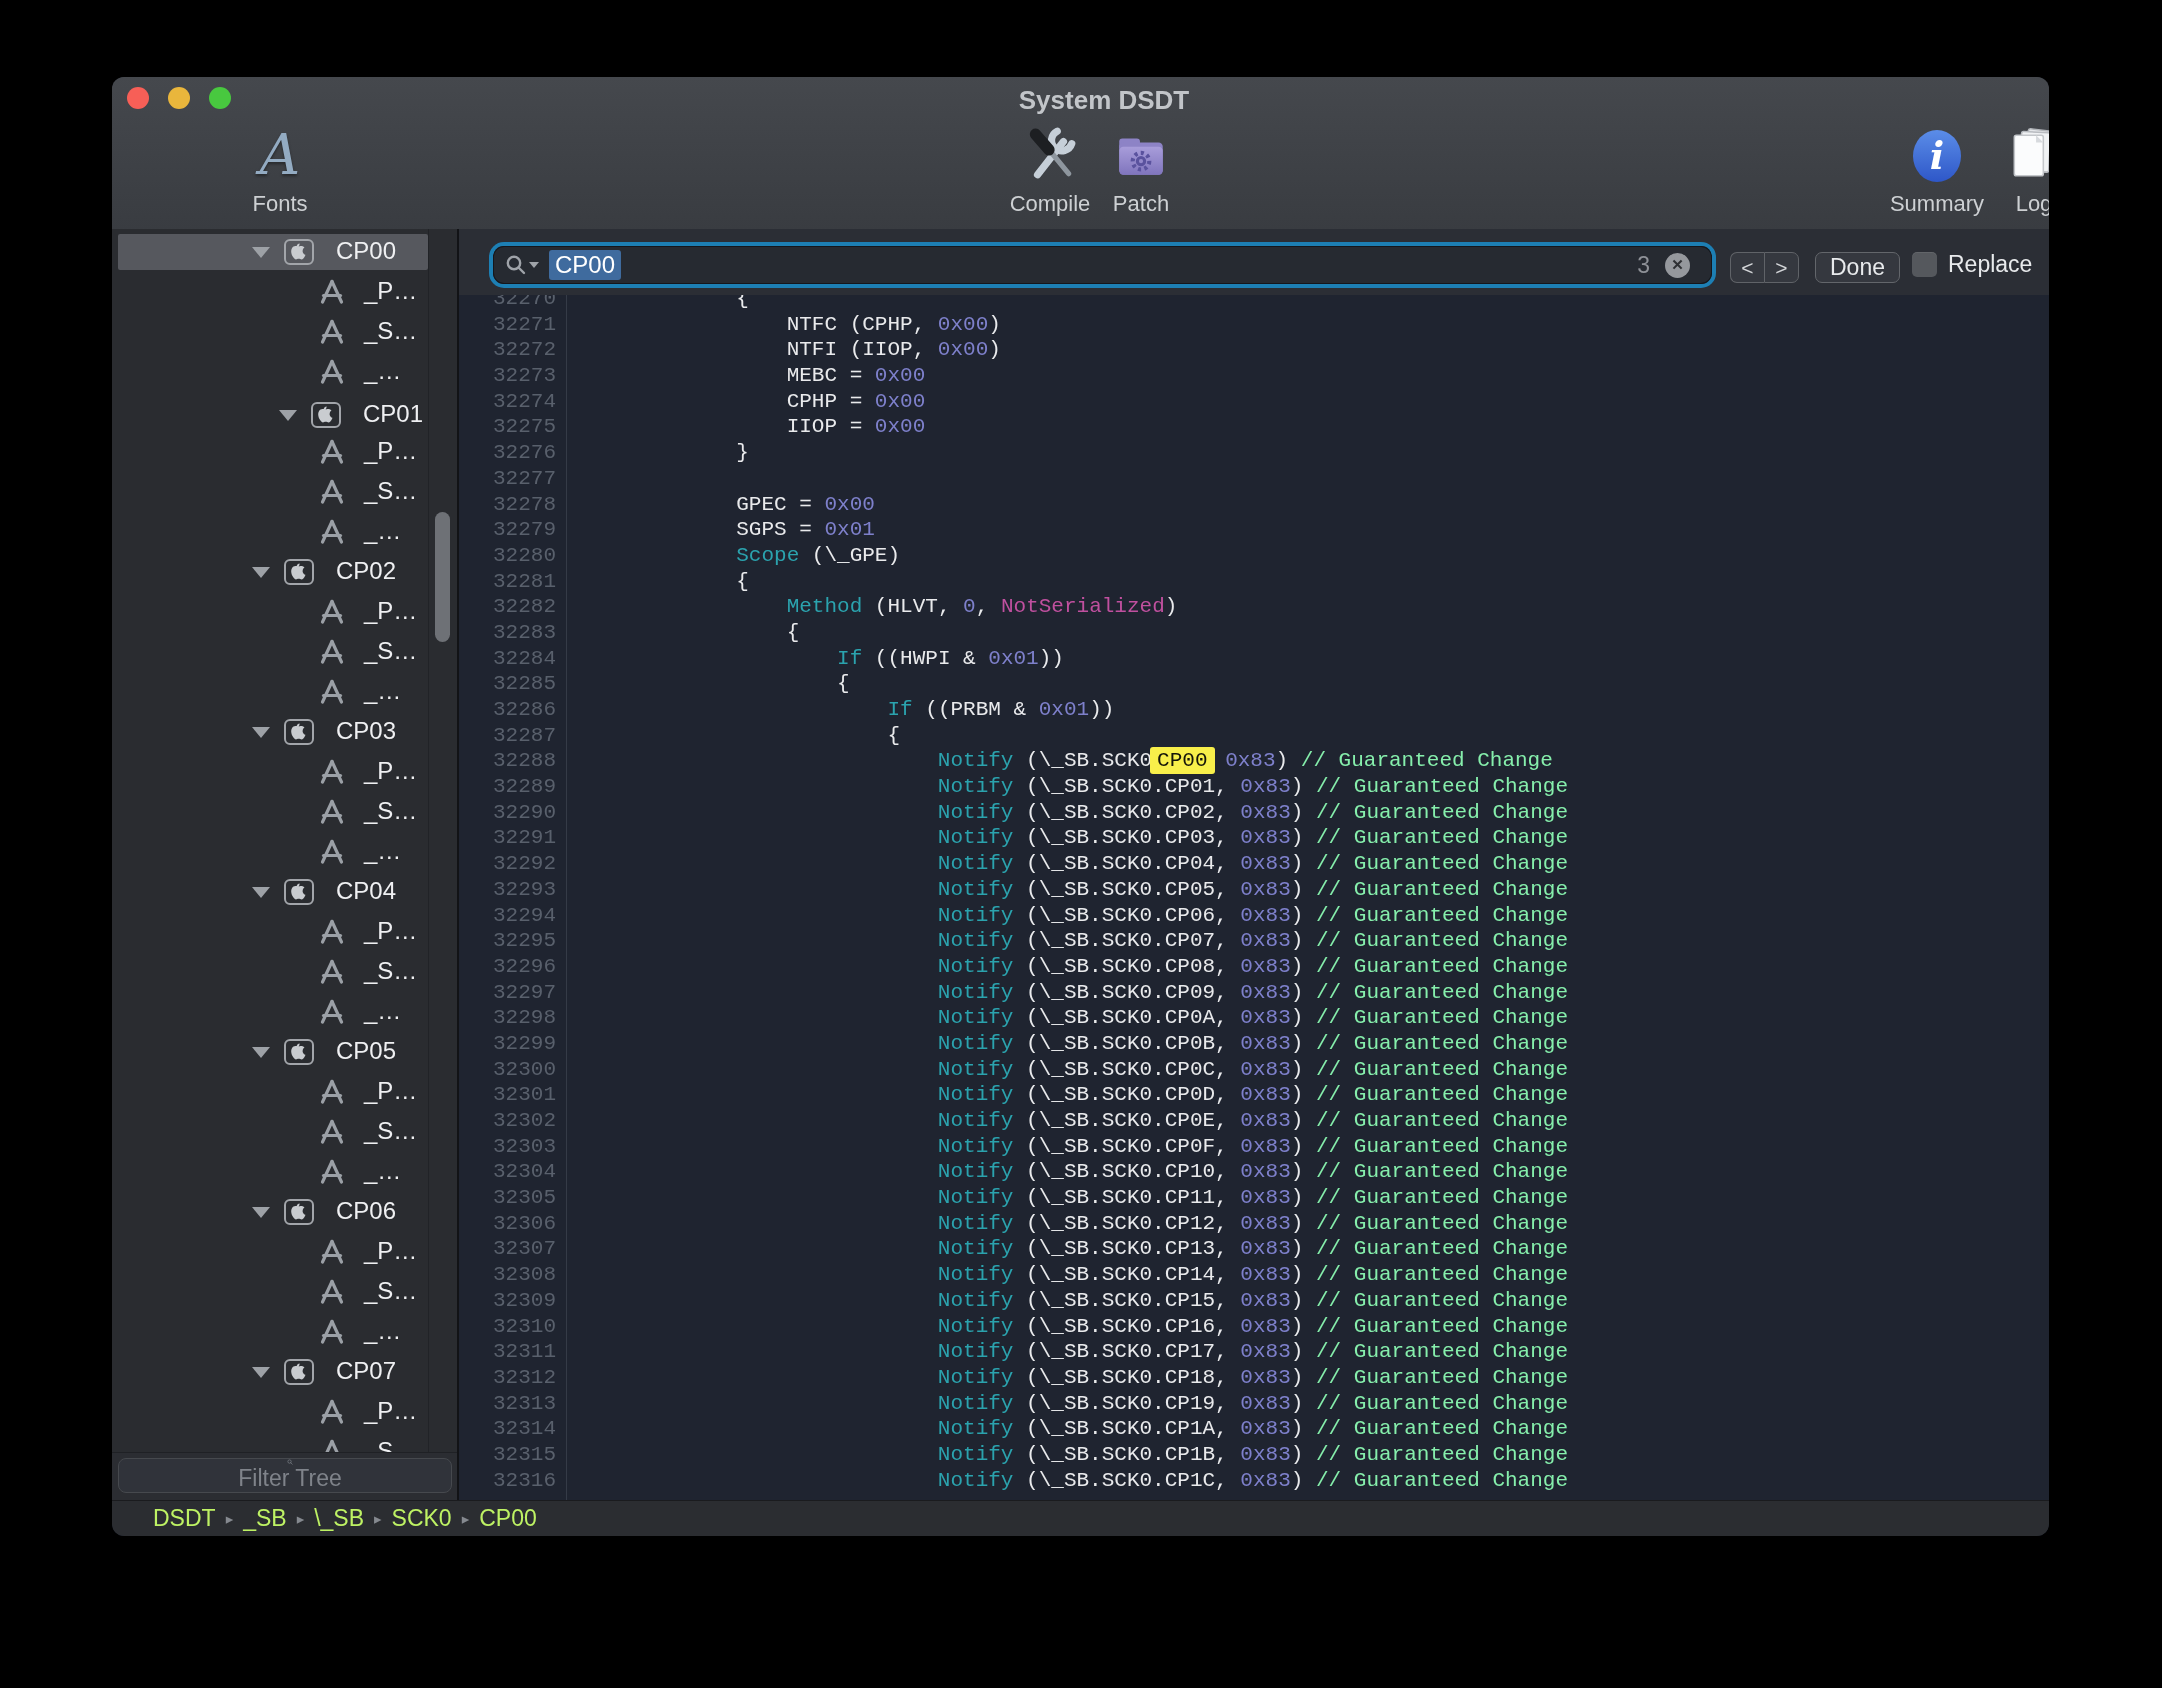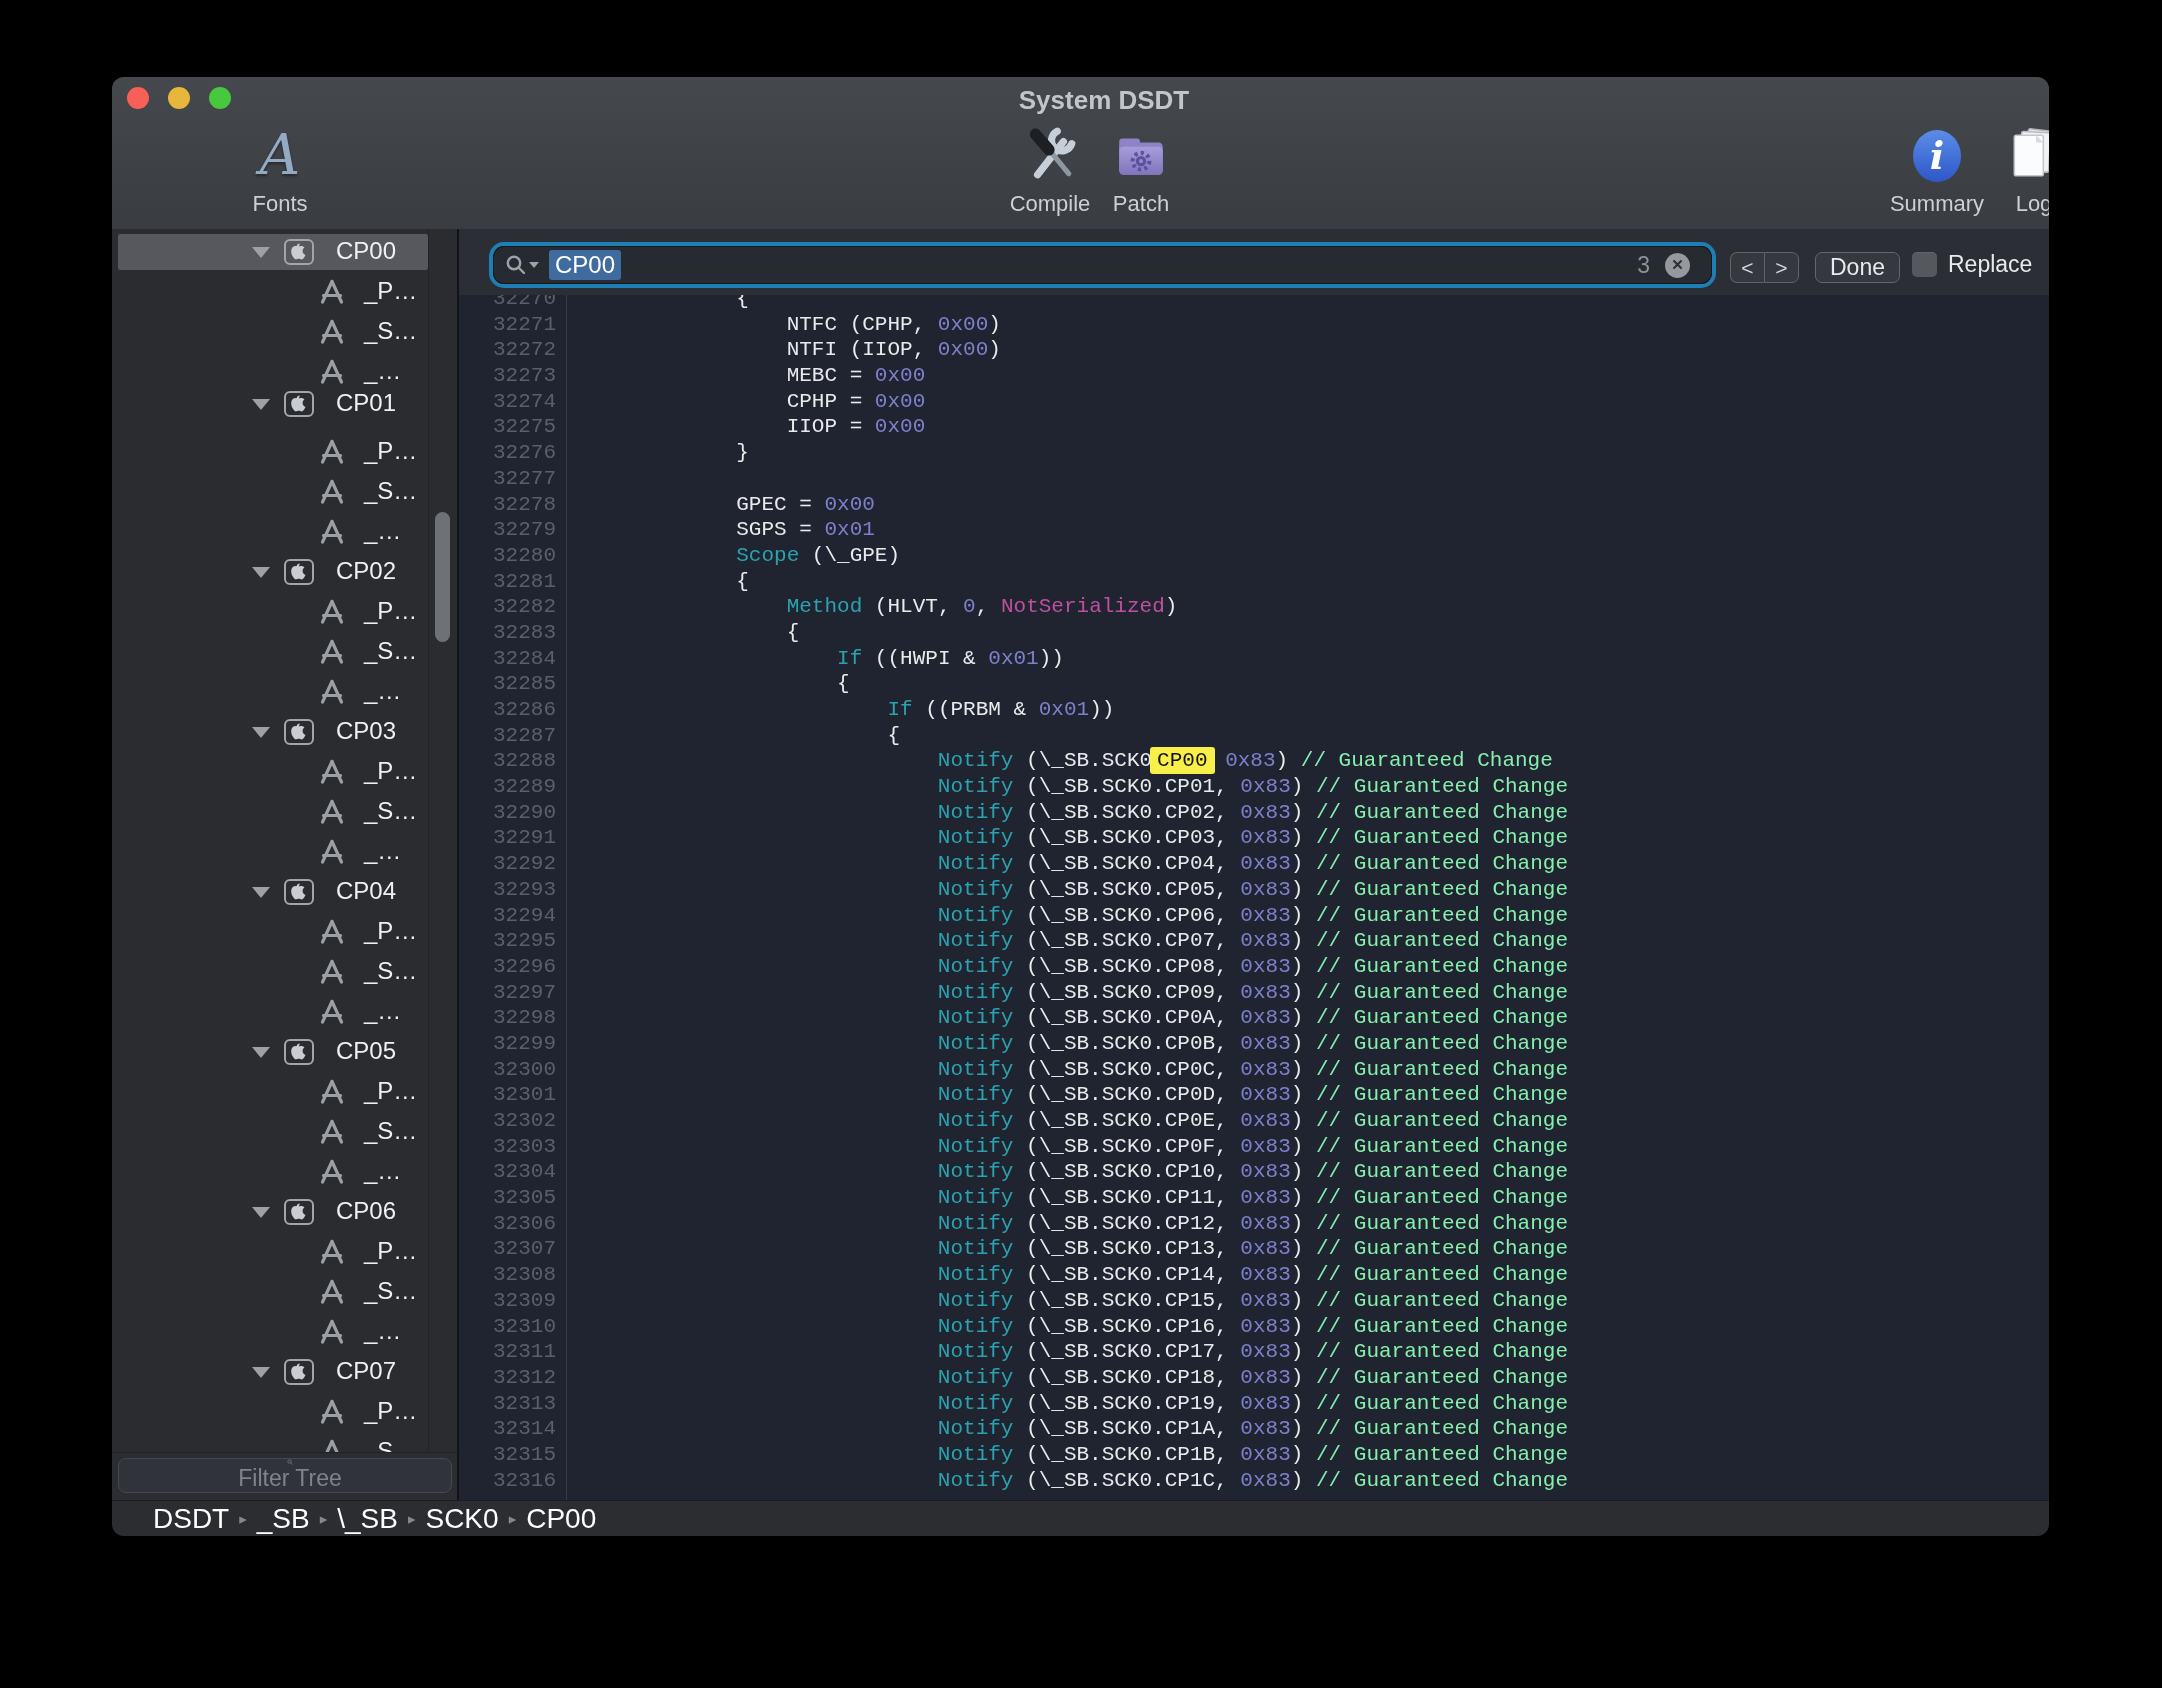--- a/index.html
+++ b/index.html
@@ -89,21 +89,21 @@
   .cl{position:relative;height:25.7px;}
   .ln{position:absolute;left:33px;width:64px;text-align:right;color:#59606c;}
   .ct{position:absolute;left:126px;}
   .p{color:#e9eaec;} .k{color:#2ba3ae;text-align:right;} .n{color:#7e80cb;} .m{color:#c0509f;} .c{color:#86efac;}
   .h{background:#f8ef4a;color:#15150a;padding:2px 7px;margin:0 -2px;border-radius:3px;}
 
   
   #breadcrumb{position:absolute;left:0;bottom:0;width:100%;height:36px;background:#2b2d31;
               border-top:1px solid #1a1b1e;display:flex;align-items:center;padding-left:41px;
               box-sizing:border-box;border-radius:0 0 12px 12px;}
-  .bc-item{font-size:28px;color:#ffffff;}
+  .bc-item{font-size:23px;color:#bef264;}
   .bc-sep{font-size:15px;color:#85898f;margin:0 10px;}
 </style>
 </head>
 <body>
 
 <div id="stage">
   <div id="window">
 
     <div id="header">
       <div class="tl" id="tl-close"></div>
@@ -241,21 +241,21 @@
             <div class="hl"></div>
             <div class="meth-ic"><svg width="26" height="26" viewBox="0 0 26 26">
                 <g stroke="#9ba0a6" stroke-width="3.2" stroke-linecap="round" fill="none">
                   <path d="M3.5 23 L13 2.5"></path>
                   <path d="M13 2.5 L22.5 23"></path>
                   <path d="M4.5 16.5 L21.5 16.5"></path>
                 </g>
               </svg></div>
             <div class="tlabel child">_…</div>
           </div>
-          <div class="trow" style="top: 155px;">
+          <div class="trow" style="top: 166px; margin-left: 27px;">
             <div class="hl"></div>
             <div class="disc"></div>
             <div class="dev-ic">
               <svg width="16" height="18" viewBox="0 0 110 125">
                 <path fill="#c9ccd0" d="M54 22c6-8 5-18 5-18s-10 1-16 9c-5 7-5 17-5 17s10 0 16-8z M80 55c0-16 13-24 13-24-7-10-18-11-22-11-9 0-17 5-21 5s-11-5-19-5c-10 0-20 6-25 16-11 19-3 47 8 62 5 8 11 16 19 16 8 0 11-5 20-5s12 5 20 5 14-8 19-15c6-9 8-17 8-17s-20-8-20-27z"></path>
               </svg>
             </div>
             <div class="tlabel parent">CP01</div>
           </div>
           <div class="trow" style="top: 203px;">

